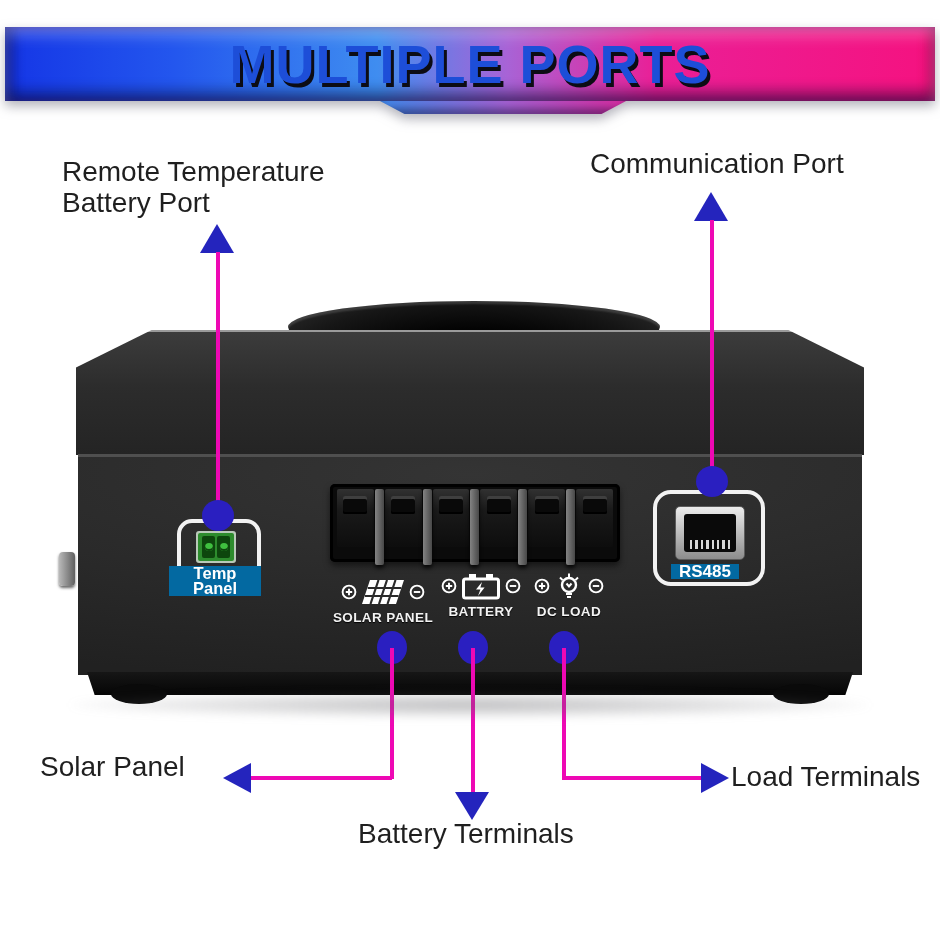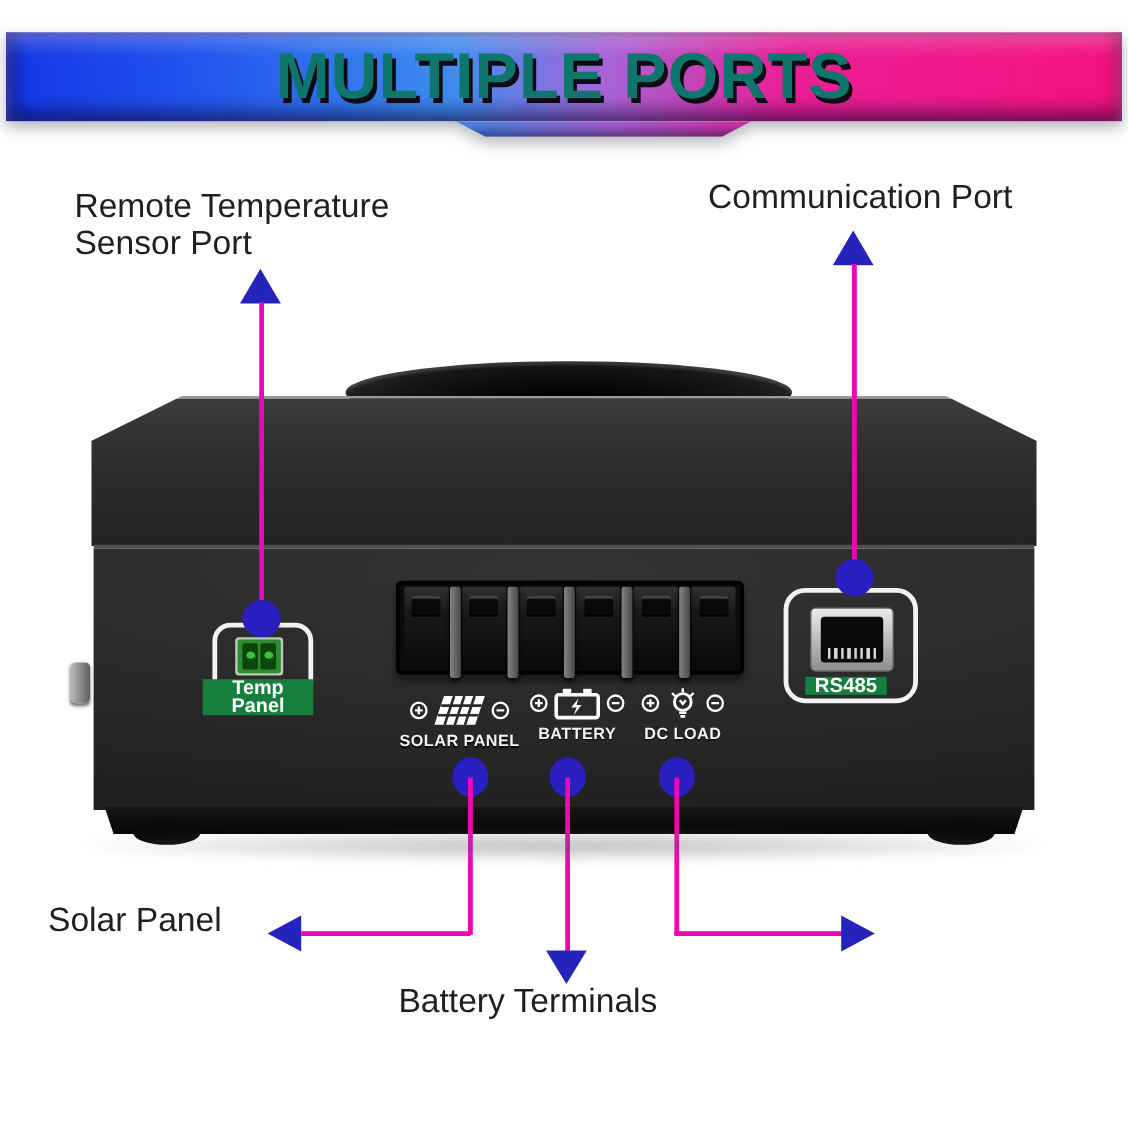--- a/index.html
+++ b/index.html
@@ -17,21 +17,21 @@
                inset 11px 0 10px rgba(8,8,95,.38),
                inset -9px 0 10px rgba(130,0,60,.32);}
   #banner-tab{position:absolute;left:375px;top:74px;width:246px;height:13px;
     background:linear-gradient(90deg,#1536e6 0%,#2356ee 18%,#3f8df0 40%,#a863d6 54%,#ea1f96 70%,#f51280 100%);
     background-size:930px 87px;background-position:-375px 0;
     -webkit-clip-path:polygon(0 0,100% 0,90% 100%,10% 100%);
     clip-path:polygon(0 0,100% 0,90% 100%,10% 100%);
     box-shadow:inset 0 -6px 8px rgba(8,8,45,.45);}
   #banner-title{position:absolute;left:0;top:0;width:930px;height:74px;
     display:flex;align-items:center;justify-content:center;
-    color:#0f766e;font-size:54px;font-weight:900;letter-spacing:1px;
+    color:#1d4ed8;font-size:54px;font-weight:900;letter-spacing:1px;
     text-shadow:3px 4px 0 #0c0c14;}
 
   
   .callout{color:#1f1f1f;font-size:28px;line-height:31px;font-weight:400;}
 
   
   .pline{background:#ee08b4;}
   .dot{background:#2a1fc0;border-radius:50%;}
   .tri{width:0;height:0;}
   .tri.up{border-left:17px solid transparent;border-right:17px solid transparent;border-bottom:29px solid #2424bd;}
@@ -59,21 +59,21 @@
   .foot{position:absolute;top:386px;width:56px;height:20px;border-radius:50%;background:#0a0a0a;}
   #ground-shadow{left:70px;top:692px;width:800px;height:26px;border-radius:50%;
     background:radial-gradient(ellipse,rgba(90,90,95,.40) 0%,rgba(120,120,125,.15) 55%,rgba(255,255,255,0) 75%);
     filter:blur(4px);}
   #side-screw{position:absolute;left:-14px;top:254px;width:16px;height:34px;border-radius:4px;
     background:linear-gradient(90deg,#b9b9b9,#5f5f5f);box-shadow:0 2px 3px rgba(0,0,0,.6);}
 
   
   .bracket{position:absolute;border:4px solid #f2f2f2;border-radius:15px;}
   .port-label{position:absolute;color:#fff;font-weight:700;text-align:center;
-    background:#15803d;line-height:15px;z-index:3;}
+    background:#0369a1;line-height:15px;z-index:3;}
   #temp-connector{position:absolute;left:123px;top:233px;width:40px;height:32px;
     background:#b9c9b9;border-radius:3px;padding:2px;box-sizing:border-box;}
   #temp-connector .green{width:100%;height:100%;background:#2d8c2d;border-radius:2px;
     display:flex;align-items:center;justify-content:center;gap:2px;}
   #temp-connector .pin{width:13px;height:22px;background:#0d460d;border-radius:2px;
     display:flex;align-items:center;justify-content:center;}
   #temp-connector .pin i{display:block;width:8px;height:8px;border-radius:50%;background:#3fbf3f;
     box-shadow:inset 0 -2px 0 #0d460d;}
 
   #rj45{position:absolute;left:602px;top:208px;width:70px;height:54px;border-radius:5px;
@@ -105,21 +105,21 @@
 <div id="stage">
 
   <div class="abs" id="banner-wrap">
     <div id="banner"></div>
     <div id="banner-tab"></div>
     <div id="banner-title">MULTIPLE PORTS</div>
   </div>
 
   <div class="abs callout" style="left:62px;top:156px;width:340px;">
     <div>Remote Temperature</div>
-    <div>Sensor Port</div>
+    <div>Battery Port</div>
   </div>
   <div class="abs callout" style="left:590px;top:148px;width:300px;">Communication Port</div>
 
   <div class="abs" id="device">
     <div id="dome"></div>
     <div id="lid"></div>
     <div id="panel"></div>
     <div id="bottom-strip"></div>
     <div class="foot" style="left:38px;"></div>
     <div class="foot" style="left:700px;"></div>
@@ -261,15 +261,16 @@
   <div class="abs dot" style="left:549px;top:631px;width:30px;height:33px;"></div>
   <div class="abs pline" style="left:562px;top:648px;width:4px;height:131px;"></div>
   <div class="abs pline" style="left:562px;top:776px;width:140px;height:4px;"></div>
   <div class="abs tri right" style="left:701px;top:763px;"></div>
 
   <div class="abs" id="ground-shadow"></div>
 
   <div class="abs callout" style="left:40px;top:751px;width:230px;">
     <div>Solar Panel</div>
   </div>
-  <div class="abs callout" style="left:332px;top:818px;width:310px;">Battery Terminals</div>
+  <div class="abs callout" style="left:358px;top:818px;width:310px;">Battery Terminals</div>
+  <div class="abs callout" style="left:731px;top:761px;width:205px;text-align:left;">Load Terminals</div>
 
 </div>
 
 </body></html>

